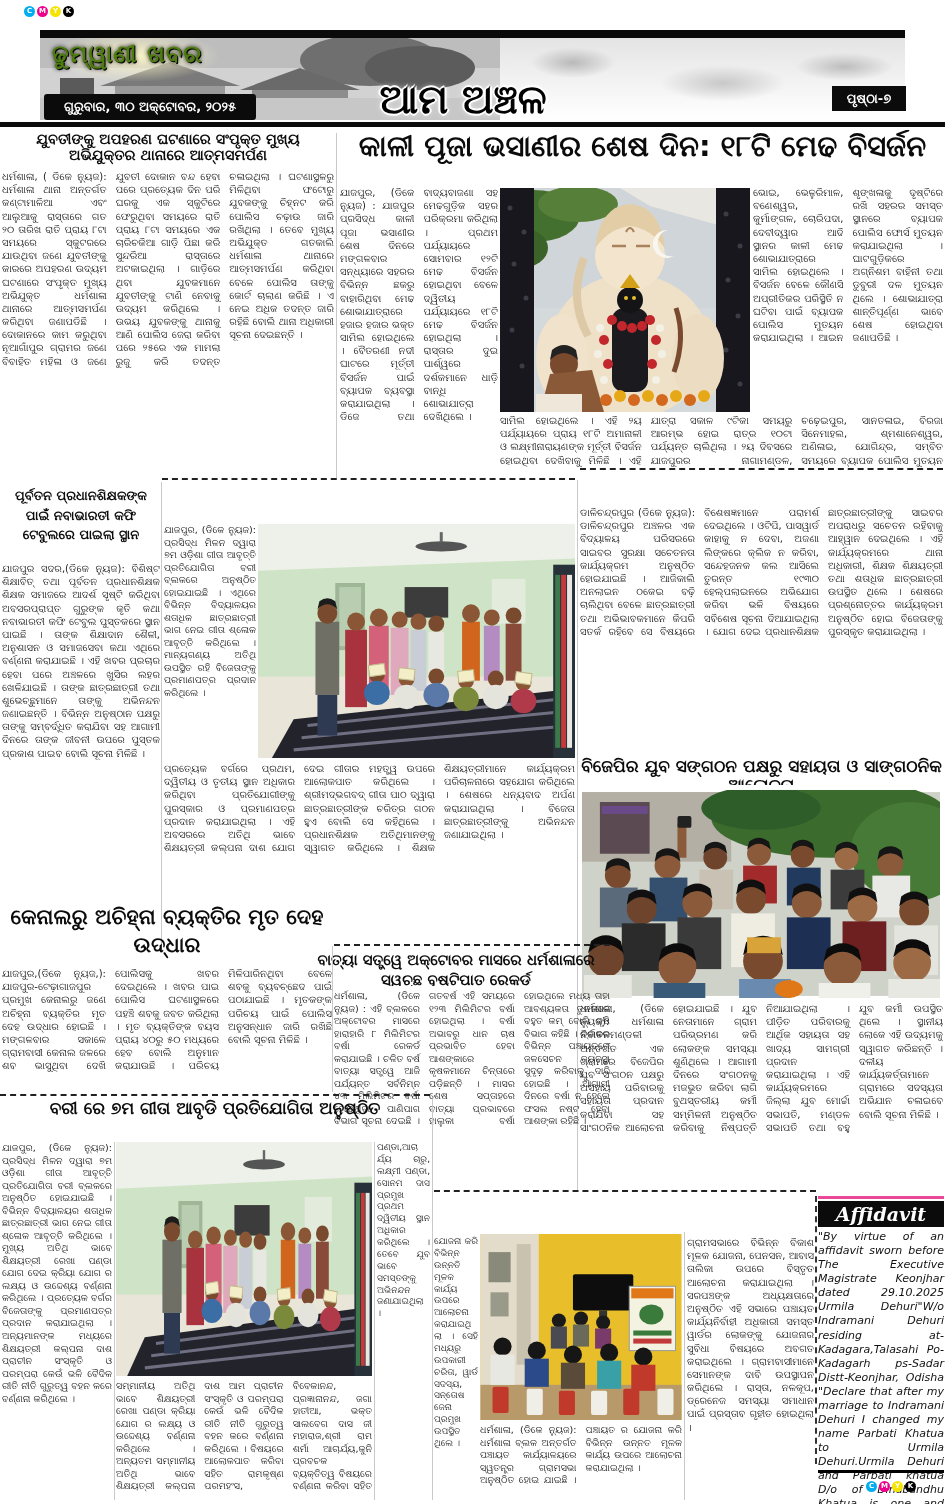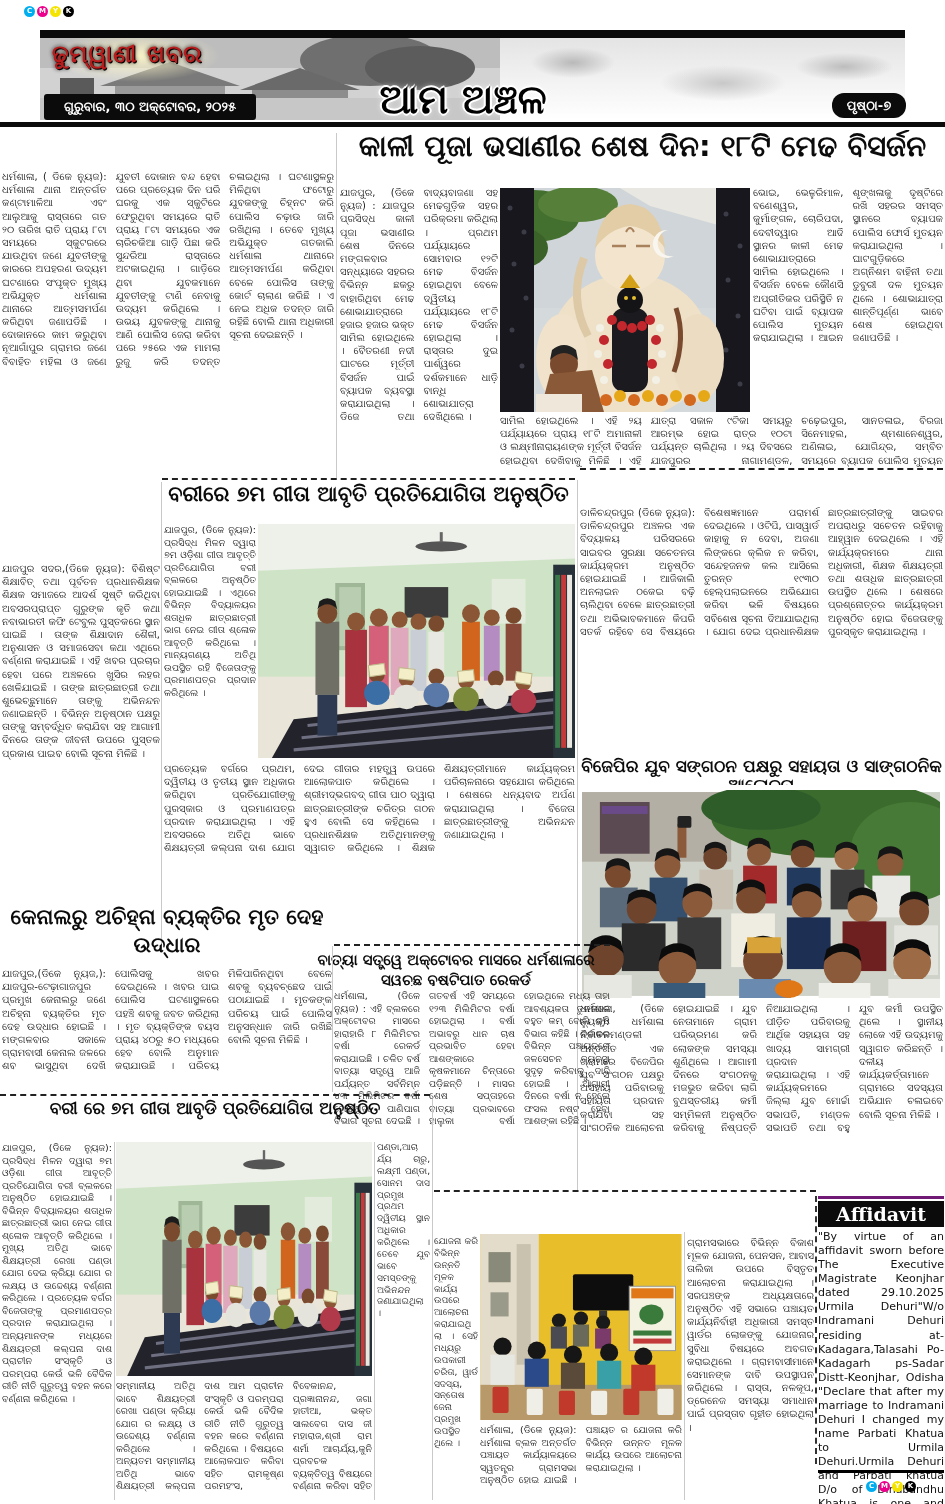--- a/index.html
+++ b/index.html
@@ -18,36 +18,36 @@
   .photo{display:block;}
   
   .mast-band{left:40px;top:30px;width:865px;height:90px;background:linear-gradient(180deg,#0a0a0a 0,#0a0a0a 8px,#cfcfcf 8px,#e9e9e9 60%,#ffffff 100%);}
   .mast-left-img{left:40px;top:38px;width:460px;height:82px;overflow:hidden;}
   .mast-clouds{left:500px;top:38px;width:405px;height:82px;
      background:
        radial-gradient(60px 22px at 18% 30%,#b9b9b9 0,rgba(185,185,185,0) 70%),
        radial-gradient(90px 26px at 55% 55%,#c8c8c8 0,rgba(200,200,200,0) 70%),
        radial-gradient(70px 20px at 85% 35%,#bdbdbd 0,rgba(189,189,189,0) 70%),
        linear-gradient(180deg,#e4e4e4,#ffffff);}
-  .brand{left:52px;top:40px;width:230px;font-size:24px;font-weight:800;color:#b91c1c;
+  .brand{left:52px;top:40px;width:230px;font-size:24px;font-weight:800;color:#4d7c0f;
          text-shadow:0 0 4px #000,1px 1px 0 #000;letter-spacing:1px;}
   .datebox{left:44px;top:94px;width:212px;height:26px;background:#0b0b0b;color:#fff;
            font-size:13px;font-weight:700;text-align:center;line-height:26px;border-radius:3px;}
   .section-title{left:318px;top:76px;width:290px;font-size:40px;font-weight:800;text-align:center;color:#000;
            text-shadow:-2px 0 0 #fff,2px 0 0 #fff,0 -2px 0 #fff,0 2px 0 #fff,0 0 6px #fff;}
-  .pagebox{left:832px;top:93px;width:74px;height:25px;background:#0b0b0b;color:#fff;border-radius:12px;
+  .pagebox{left:832px;top:86px;width:74px;height:25px;background:#0b0b0b;color:#fff;border-radius:0;
            font-size:13px;font-weight:700;text-align:center;line-height:25px;}
   .mainrule{left:0;top:122px;width:945px;height:5px;background:#0b0b0b;}
   
   .cmyk{display:flex;gap:2px;}
   .cmyk span{width:11px;height:11px;border-radius:50%;color:#fff;font-size:7px;font-weight:700;
              text-align:center;line-height:11px;display:inline-block;}
   .dotC{background:#00aeef;} .dotM{background:#ec008c;} .dotY{background:#f5e400;color:#555;} .dotK{background:#000;}
   
-  .aff{left:818px;top:1196px;width:126px;height:270px;border-top:3px solid #701a75;}
+  .aff{left:818px;top:1196px;width:126px;height:270px;border-top:3px solid #ec4899;font-style:italic;}
   .aff-title{background:#0b0b0b;color:#fff;font-family:"DejaVu Serif","Liberation Serif",serif;
              font-weight:700;font-size:19px;text-align:center;line-height:26px;height:26px;margin:2px 0 3px 0;}
   .aff-body{font-size:11px;line-height:1.28;text-align:justify;color:#111;}
 </style>
 </head>
 <body>
 
 <div class="page">
 
   <div class="abs cmyk" style="left:24px;top:6px;">
@@ -77,20 +77,21 @@
       <ellipse cx="95" cy="18" rx="85" ry="26" fill="url(#glow)"></ellipse>
     </svg>
   </div>
   <div class="abs mast-clouds"></div>
   <div class="abs brand">ଢୁମ୍ୱାଣୀ ଖବର</div>
   <div class="abs datebox">ଗୁରୁବାର, ୩୦ ଅକ୍ଟୋବର, ୨୦୨୫</div>
   <div class="abs section-title">ଆମ ଅଞ୍ଚଳ</div>
   <div class="abs pagebox">ପୃଷ୍ଠା-୭</div>
   <div class="abs mainrule"></div>
 
+  <div class="abs headline" style="left:2px;top:131px;width:332px;height:36px;font-size:14.5px;">ଯୁବତୀଙ୍କୁ ଅପହରଣ ଘଟଣାରେ ସଂପୃକ୍ତ ମୁଖ୍ୟ ଅଭିଯୁକ୍ତର  ଥାନାରେ ଆତ୍ମସମର୍ପଣ</div>
   <div class="abs bodytxt c3" style="left:2px;top:170px;width:332px;height:308px;">ଧର୍ମଶାଳା, ( ଡିକେ ନ୍ୟୁଜ):  ଧର୍ମଶାଳା ଥାନା ଅନ୍ତର୍ଗତ କଣ୍ଟାମାଳିଆ ଏବଂ ଆଲୁଆକୁ ରାସ୍ତାରେ ଗତ ୨୦ ତାରିଖ ରାତି ପ୍ରାୟ ୮ଟା ସମୟରେ ସ୍କୁଟରରେ ଯାଉଥିବା ଜଣେ ଯୁବତୀଙ୍କୁ କାରରେ ଅପହରଣ ଉଦ୍ୟମ ଘଟଣାରେ ସଂପୃକ୍ତ ମୁଖ୍ୟ ଅଭିଯୁକ୍ତ ଧର୍ମଶାଳା ଥାନାରେ ଆତ୍ମସମର୍ପଣ କରିଥିବା ଜଣାପଡିଛି । ଦୋକାନରେ କାମ କରୁଥିବା ନୂଆଗାଁପୁର ଗ୍ରାମର ଜଣେ ବିବାହିତ ମହିଳା ଓ ଜଣେ ଯୁବତୀ ଦୋକାନ ବନ୍ଦ ହେବା ପରେ ପ୍ରତ୍ୟେକ ଦିନ ପରି ଘରକୁ ଏକ ସ୍କୁଟିରେ ଫେରୁଥିବା ସମୟରେ ରାତି ପ୍ରାୟ ୮ଟା ସମୟରେ ଏକ ଚାରିଚକିଆ ଗାଡ଼ି ପିଛା କରି ସୁନ୍ଦରିଆ ରାସ୍ତାରେ ଅଟକାଇଥିଲା । ଗାଡ଼ିରେ ଥିବା ଯୁବକମାନେ ଯୁବତୀଙ୍କୁ ଟାଣି ନେବାକୁ ଉଦ୍ୟମ କରିଥିଲେ । ଉଭୟ ଯୁବକଙ୍କୁ ଥାନାକୁ ଆଣି ପୋଲିସ ଜେରା କରିବା ପରେ ୨୫ରେ ଏକ ମାମଲା ରୁଜୁ କରି ତଦନ୍ତ ଚଳାଇଥିଲା । ଘଟଣାସ୍ଥଳରୁ ମିଳିଥିବା ଫଟୋରୁ ଯୁବକଙ୍କୁ ଚିହ୍ନଟ କରି ପୋଲିସ ଚଢ଼ାଉ ଜାରି ରଖିଥିଲା । ତେବେ ମୁଖ୍ୟ ଅଭିଯୁକ୍ତ ଗତକାଲି ଧର୍ମଶାଳା ଥାନାରେ ଆତ୍ମସମର୍ପଣ କରିଥିବା ବେଳେ ପୋଲିସ ତାଙ୍କୁ କୋର୍ଟ ଚାଲାଣ କରିଛି । ଏ ନେଇ ଅଧିକ ତଦନ୍ତ ଜାରି ରହିଛି ବୋଲି ଥାନା ଅଧିକାରୀ ସୂଚନା ଦେଇଛନ୍ତି ।</div>
   <div class="abs vline" style="left:336px;top:133px;height:345px;"></div>
 
   <div class="abs headline" style="left:342px;top:130px;width:601px;height:50px;font-size:29px;">କାଳୀ ପୂଜା ଭସାଣୀର ଶେଷ ଦିନ: ୧୮ଟି ମେଢ ବିସର୍ଜନ</div>
   <div class="abs bodytxt c2" style="left:340px;top:186px;width:158px;height:284px;">ଯାଜପୁର, (ଡିକେ ନ୍ୟୁଜ) : ଯାଜପୁର ପ୍ରସିଦ୍ଧ କାଳୀ ପୂଜା ଭସାଣୀର ଶେଷ ଦିନରେ ମଙ୍ଗଳବାର ସନ୍ଧ୍ୟାରେ ସହରର ବିଭିନ୍ନ ଛକରୁ ବାହାରିଥିବା ମେଢ ଶୋଭାଯାତ୍ରାରେ ହଜାର ହଜାର ଭକ୍ତ ସାମିଲ ହୋଇଥିଲେ । ବୈତରଣୀ ନଦୀ ଘାଟରେ ମୂର୍ତ୍ତୀ ବିସର୍ଜନ ପାଇଁ ବ୍ୟାପକ ବ୍ୟବସ୍ଥା କରାଯାଇଥିଲା । ଡିଜେ ତଥା ବାଦ୍ୟବାଜଣା ସହ ମେଢଗୁଡ଼ିକ ସହର ପରିକ୍ରମା କରିଥିଲା । ପ୍ରଥମ ପର୍ଯ୍ୟାୟରେ ସୋମବାର ୧୨ଟି ମେଢ ବିସର୍ଜନ ହୋଇଥିବା ବେଳେ ଦ୍ୱିତୀୟ ପର୍ଯ୍ୟାୟରେ ୧୮ଟି ମେଢ ବିସର୍ଜନ ହୋଇଥିଲା । ରାସ୍ତାର ଦୁଇ ପାର୍ଶ୍ୱରେ ଦର୍ଶକମାନେ ଧାଡ଼ି ବାନ୍ଧି ଶୋଭାଯାତ୍ରା ଦେଖିଥିଲେ ।</div>
   <div class="abs" style="left:500px;top:188px;width:250px;height:224px;">
     <svg class="photo" width="250" height="224" viewBox="0 0 250 224">
       <rect width="250" height="224" fill="#d4d9dc"></rect>
       <rect width="250" height="120" fill="#cfd5d8"></rect>
       <polygon points="120,0 250,0 250,46 150,18" fill="#e9e7e1"></polygon>
@@ -160,25 +161,25 @@
         <circle cx="176" cy="208" r="6" fill="#e6a817"></circle>
           <circle cx="190" cy="212" r="6" fill="#d2691e"></circle>
         <circle cx="106" cy="212" r="6" fill="#d2691e"></circle>
           <circle cx="204" cy="208" r="6" fill="#e6a817"></circle>
       </g>
     </svg>
   </div>
   <div class="abs bodytxt c2" style="left:753px;top:186px;width:190px;height:284px;">ଭୋଇ, ଭେଳୁରିମାଳ, ବଣେଶ୍ୱର, କୁର୍ମାଙ୍ଗଳ, ଚୋରିପଦା, ଦେବୀଦ୍ୱାର ଆଦି ସ୍ଥାନର କାଳୀ ମେଢ ଶୋଭାଯାତ୍ରାରେ ସାମିଲ ହୋଇଥିଲେ । ବିସର୍ଜନ ବେଳେ କୌଣସି ଅପ୍ରୀତିକର ପରିସ୍ଥିତି ନ ଘଟିବା ପାଇଁ ବ୍ୟାପକ ପୋଲିସ ମୁତୟନ କରାଯାଇଥିଲା । ଆଇନ ଶୃଙ୍ଖଳାକୁ ଦୃଷ୍ଟିରେ ରଖି ସହରର ସମସ୍ତ ସ୍ଥାନରେ ବ୍ୟାପକ ପୋଲିସ ଫୋର୍ସ ମୁତୟନ କରାଯାଇଥିଲା । ଘାଟଗୁଡ଼ିକରେ ଅଗ୍ନିଶମ ବାହିନୀ ତଥା ଡୁବୁରୀ ଦଳ ମୁତୟନ ଥିଲେ । ଶୋଭାଯାତ୍ରା ଶାନ୍ତିପୂର୍ଣ୍ଣ ଭାବେ ଶେଷ ହୋଇଥିବା ଜଣାପଡିଛି ।</div>
   <div class="abs bodytxt c3" style="left:500px;top:414px;width:443px;height:56px;">ସାମିଲ ହୋଇଥିଲେ । ଏହି ୨ୟ ପର୍ଯ୍ୟାୟରେ ପ୍ରାୟ ୧୮ଟି ଅମାନାଳୀ ଓ ଲକ୍ଷ୍ମୀନାରାୟଣଙ୍କ ମୂର୍ତ୍ତୀ ବିସର୍ଜନ ହୋଇଥିବା ଦେଖିବାକୁ ମିଳିଛି । ଏହି ଯାତ୍ରା ସକାଳ ୯ଟିକା ସମୟରୁ ଆରମ୍ଭ ହୋଇ ରାତ୍ର ୧୦ଟା ପର୍ଯ୍ୟନ୍ତ ଚାଲିଥିଲା । ୨ୟ ଦିବସରେ ଯାଜପୁରର ନାଗାମଣ୍ଡଳ, ଚଢ଼େଇପୁର, ସାନତଳାଇ, ବିରଜା ସିନେମାହଲ, ଶ୍ମଶାନେଶ୍ୱର, ଅଣିଳାଇ, ଯୋଗିନ୍ଦ୍ର, ସମ୍ବିତ ସମୟରେ ବ୍ୟାପକ ପୋଲିସ ମୁତୟନ କରାଯାଇଥିଲା । ଆଇନ ଶୃଙ୍ଖଳାକୁ ଦୃଷ୍ଟିରେ ରଖି ସହରର ସମସ୍ତ ସ୍ଥାନରେ ବ୍ୟାପକ ପୋଲିସ ଫୋର୍ସ ମୁତୟନ କରାଯାଇଥିଲା ।</div>
 
+  <div class="abs headline" style="left:2px;top:486px;width:158px;height:74px;font-size:13px;line-height:1.5;">ପୂର୍ବତନ ପ୍ରଧାନଶିକ୍ଷକଙ୍କ ପାଇଁ ନବାଭାରତୀ କଫି ଟେବୁଲରେ ପାଇଲା ସ୍ଥାନ</div>
   <div class="abs bodytxt" style="left:2px;top:562px;width:158px;height:338px;">ଯାଜପୁର ସଦର,(ଡିକେ ନ୍ୟୁଜ): ବିଶିଷ୍ଟ ଶିକ୍ଷାବିତ୍ ତଥା ପୂର୍ବତନ ପ୍ରଧାନଶିକ୍ଷକ ଶିକ୍ଷକ ସମାଜରେ ଆଦର୍ଶ ସୃଷ୍ଟି କରିଥିବା ଅବସରପ୍ରାପ୍ତ ଗୁରୁଙ୍କ କୃତି କଥା ନବାଭାରତୀ କଫି ଟେବୁଲ ପୁସ୍ତକରେ ସ୍ଥାନ ପାଇଛି । ତାଙ୍କ ଶିକ୍ଷାଦାନ ଶୈଳୀ, ଅନୁଶାସନ ଓ ସମାଜସେବା କଥା ଏଥିରେ ବର୍ଣ୍ଣନା କରାଯାଇଛି । ଏହି ଖବର ପ୍ରଚାର ହେବା ପରେ ଅଞ୍ଚଳରେ ଖୁସିର ଲହର ଖେଳିଯାଇଛି । ତାଙ୍କ ଛାତ୍ରଛାତ୍ରୀ ତଥା ଶୁଭେଚ୍ଛୁମାନେ ତାଙ୍କୁ ଅଭିନନ୍ଦନ ଜଣାଇଛନ୍ତି । ବିଭିନ୍ନ ଅନୁଷ୍ଠାନ ପକ୍ଷରୁ ତାଙ୍କୁ ସମ୍ବର୍ଦ୍ଧିତ କରାଯିବା ସହ ଆଗାମୀ ଦିନରେ ତାଙ୍କ ଜୀବନୀ ଉପରେ ପୁସ୍ତକ ପ୍ରକାଶ ପାଇବ ବୋଲି ସୂଚନା ମିଳିଛି ।</div>
   <div class="abs vline" style="left:161px;top:482px;height:464px;"></div>
 
   <div class="abs hdash" style="left:162px;top:478px;width:413px;"></div>
-  <div class="abs headline" style="left:162px;top:483px;width:413px;height:36px;font-size:21px;">ବରୀରେ ୭ମ ଗୀତା ଆବୃତି ପ୍ରତିଯୋଗିତା ଅନୁଷ୍ଠିତ</div>
   <div class="abs bodytxt" style="left:164px;top:524px;width:92px;height:234px;font-size:9.5px;">ଯାଜପୁର, (ଡିକେ ନ୍ୟୁଜ): ପ୍ରସିଦ୍ଧ ମିଳନ ଦ୍ୱାରା ୭ମ ଓଡ଼ିଶା ଗୀତା ଆବୃତ୍ତି ପ୍ରତିଯୋଗିତା ବରୀ ବ୍ଲକରେ ଅନୁଷ୍ଠିତ ହୋଇଯାଇଛି । ଏଥିରେ ବିଭିନ୍ନ ବିଦ୍ୟାଳୟର ଶତାଧିକ ଛାତ୍ରଛାତ୍ରୀ ଭାଗ ନେଇ ଗୀତା ଶ୍ଳୋକ ଆବୃତ୍ତି କରିଥିଲେ । ମାନ୍ୟଗଣ୍ୟ ଅତିଥି ଉପସ୍ଥିତ ରହି ବିଜେତାଙ୍କୁ ପ୍ରମାଣପତ୍ର ପ୍ରଦାନ କରିଥିଲେ ।</div>
 
   <svg width="0" height="0" style="position:absolute" aria-hidden="true">
     <defs>
       <g id="classroom-scene">
         <rect width="320" height="230" fill="#cfe4c6"></rect>
         <polygon points="0,0 320,0 320,34 0,46" fill="#eef1ea"></polygon>
         <ellipse cx="185" cy="22" rx="26" ry="5" fill="#555"></ellipse>
         <line x1="185" y1="8" x2="185" y2="18" stroke="#666" stroke-width="3"></line>
         <rect x="78" y="58" width="30" height="66" fill="#9fb697"></rect>

